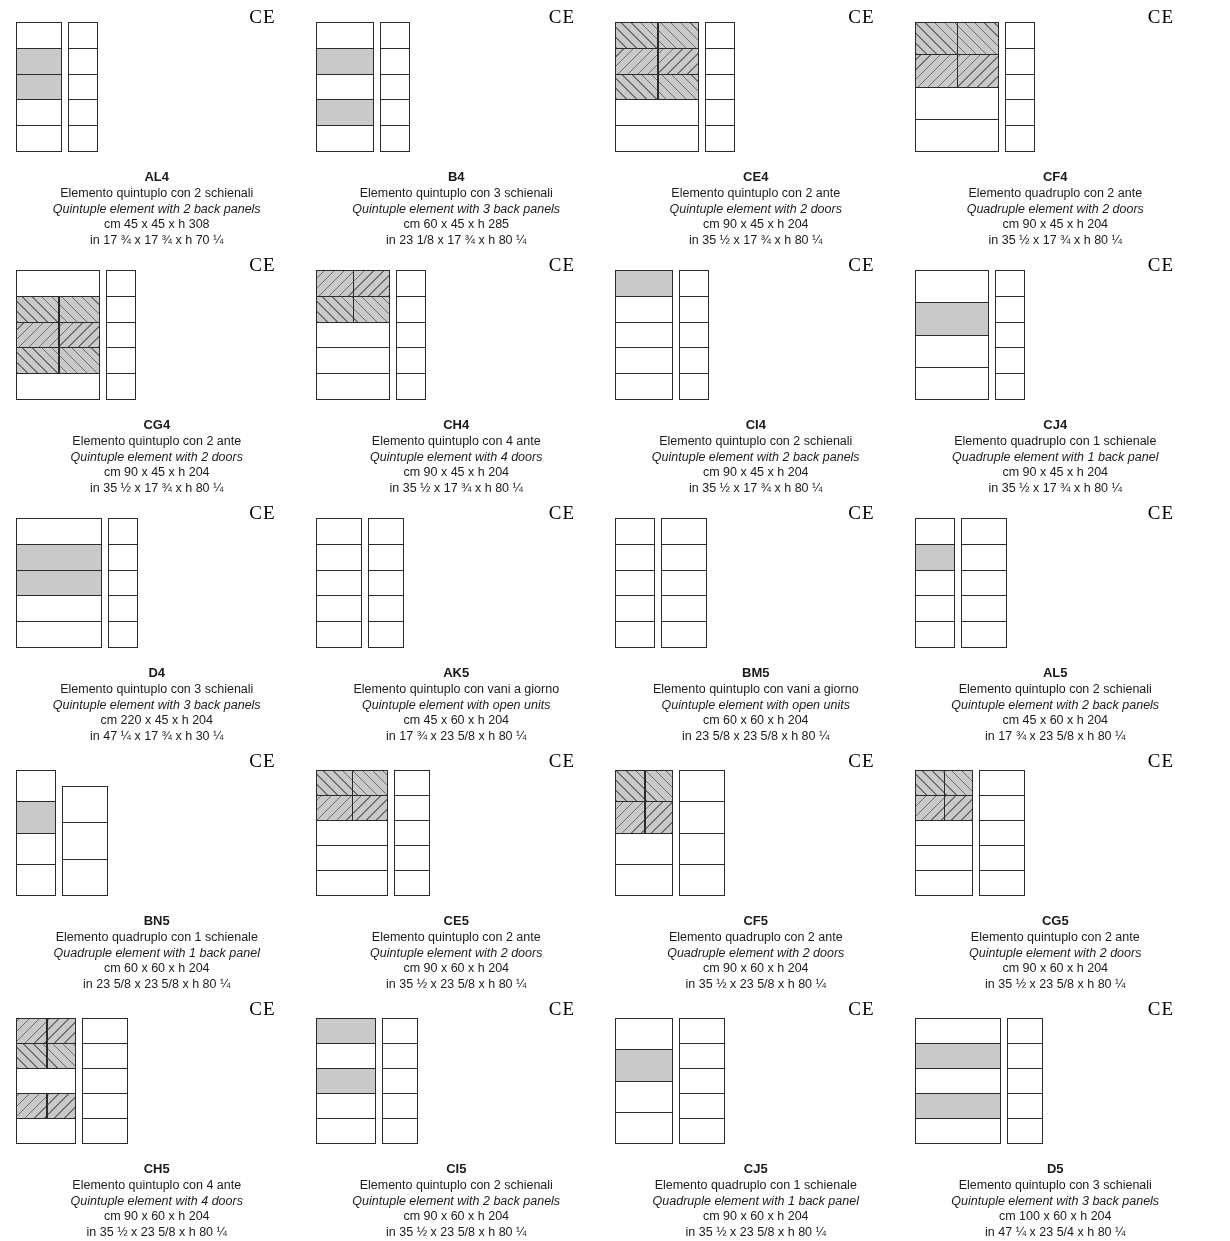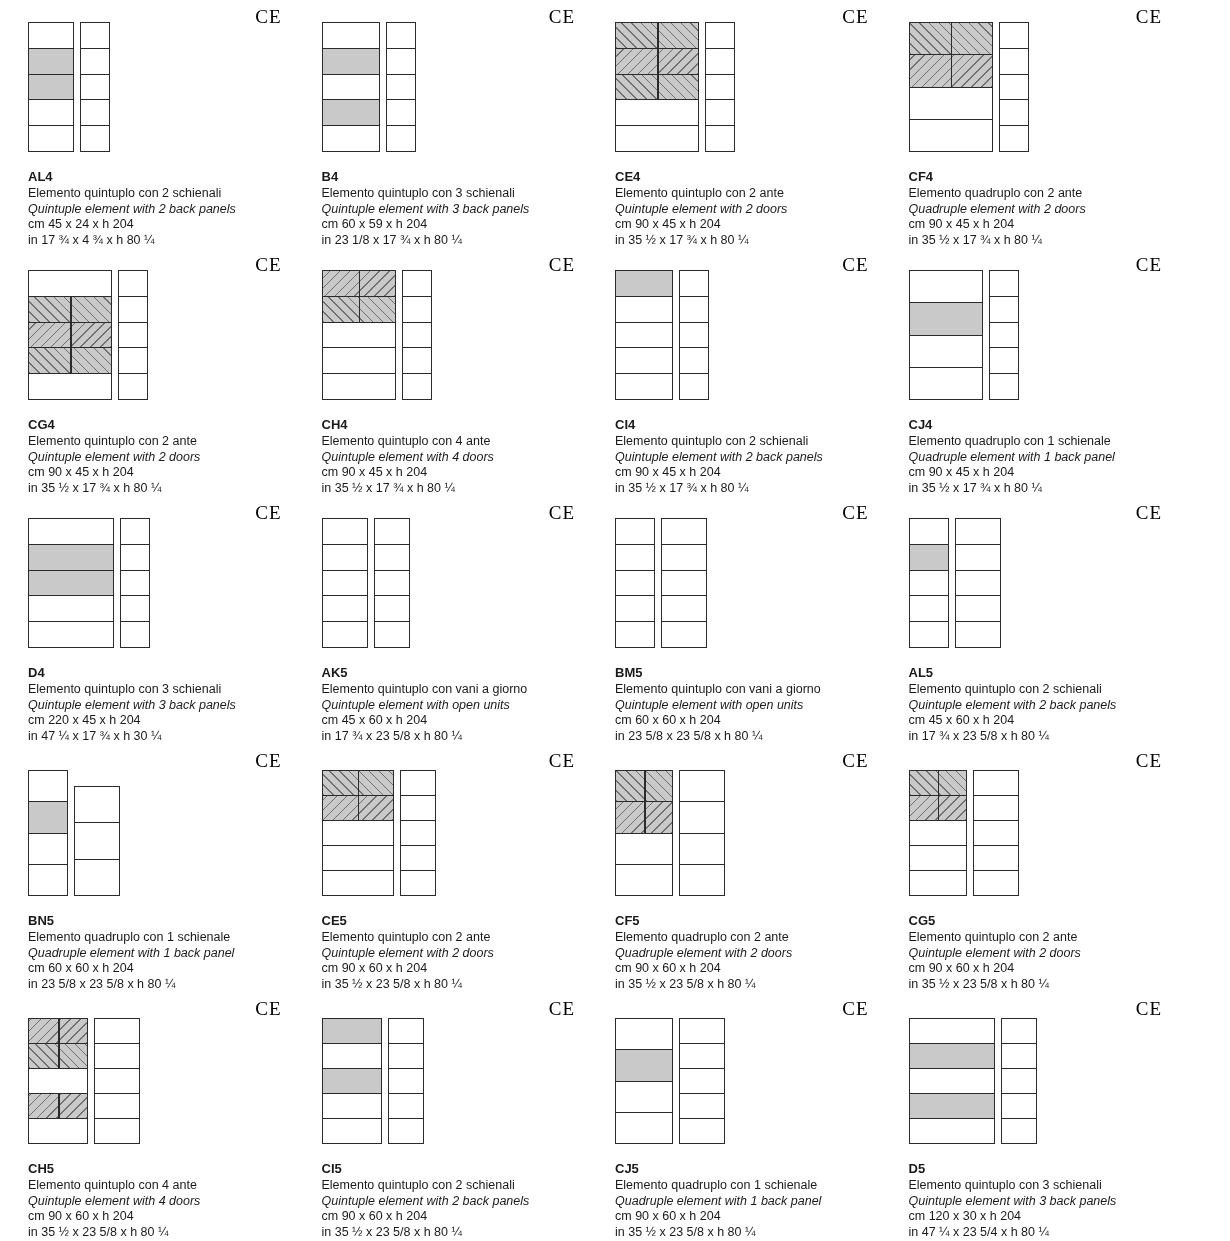--- a/index.html
+++ b/index.html
@@ -12,21 +12,22 @@
     height: 1241px;
     font-family: "Liberation Sans", sans-serif;
     color: #1a1a1a;
     overflow: hidden;
   }
   .sheet {
     position: relative;
     width: 1230px;
     height: 1241px;
     box-sizing: border-box;
-    padding: 0 28px;
+    padding: 0 16px;
+    text-align: center;
   }
   .grid {
     display: grid;
     grid-template-columns: repeat(4, 1fr);
     grid-template-rows: repeat(5, 248px);
     column-gap: 0px;
   }
   .cell {
     position: relative;
     box-sizing: border-box;
@@ -128,22 +129,22 @@
               <div class="shelf open" style="flex: 1 1 0px;"></div>
               <div class="shelf open" style="flex: 1 1 0px;"></div>
               <div class="shelf open" style="flex: 1 1 0px;"></div>
             </div>
           </div>
         </div>
         <div class="caption">
           <div class="code">AL4</div>
           <div class="desc-it">Elemento quintuplo con 2 schienali</div>
           <div class="desc-en">Quintuple element with 2 back panels</div>
-          <div class="dim">cm 45 x 24 x h 204</div>
-          <div class="dim">in 17 ¾ x 4 ¾ x h 80 ¼</div>
+          <div class="dim">cm 45 x 45 x h 308</div>
+          <div class="dim">in 17 ¾ x 17 ¾ x h 70 ¼</div>
         </div>
       </div>
       <div class="cell">
         <div class="drawing">
           <div class="ce">CE</div>
           <div class="units">
             <div class="unit" style="width: 58px; height: 130px;">
               <div class="shelf open" style="flex: 1 1 0px;"></div>
               <div class="shelf fill" style="flex: 1 1 0px;"></div>
               <div class="shelf open" style="flex: 1 1 0px;"></div>
@@ -156,21 +157,21 @@
               <div class="shelf open" style="flex: 1 1 0px;"></div>
               <div class="shelf open" style="flex: 1 1 0px;"></div>
               <div class="shelf open" style="flex: 1 1 0px;"></div>
             </div>
           </div>
         </div>
         <div class="caption">
           <div class="code">B4</div>
           <div class="desc-it">Elemento quintuplo con 3 schienali</div>
           <div class="desc-en">Quintuple element with 3 back panels</div>
-          <div class="dim">cm 60 x 59 x h 204</div>
+          <div class="dim">cm 60 x 45 x h 285</div>
           <div class="dim">in 23 1/8 x 17 ¾ x h 80 ¼</div>
         </div>
       </div>
       <div class="cell">
         <div class="drawing">
           <div class="ce">CE</div>
           <div class="units">
             <div class="unit" style="width: 84px; height: 130px;">
               <div class="shelf herr" style="flex: 1 1 0px;">
                 <div class="mid-split"></div>
@@ -690,18 +691,18 @@
               <div class="shelf open" style="flex: 1 1 0px;"></div>
               <div class="shelf open" style="flex: 1 1 0px;"></div>
               <div class="shelf open" style="flex: 1 1 0px;"></div>
             </div>
           </div>
         </div>
         <div class="caption">
           <div class="code">D5</div>
           <div class="desc-it">Elemento quintuplo con 3 schienali</div>
           <div class="desc-en">Quintuple element with 3 back panels</div>
-          <div class="dim">cm 120 x 30 x h 204</div>
+          <div class="dim">cm 100 x 60 x h 204</div>
           <div class="dim">in 47 ¼ x 23 5/4 x h 80 ¼</div>
         </div>
       </div>
     </div>
 </div>
 
 </body></html>

